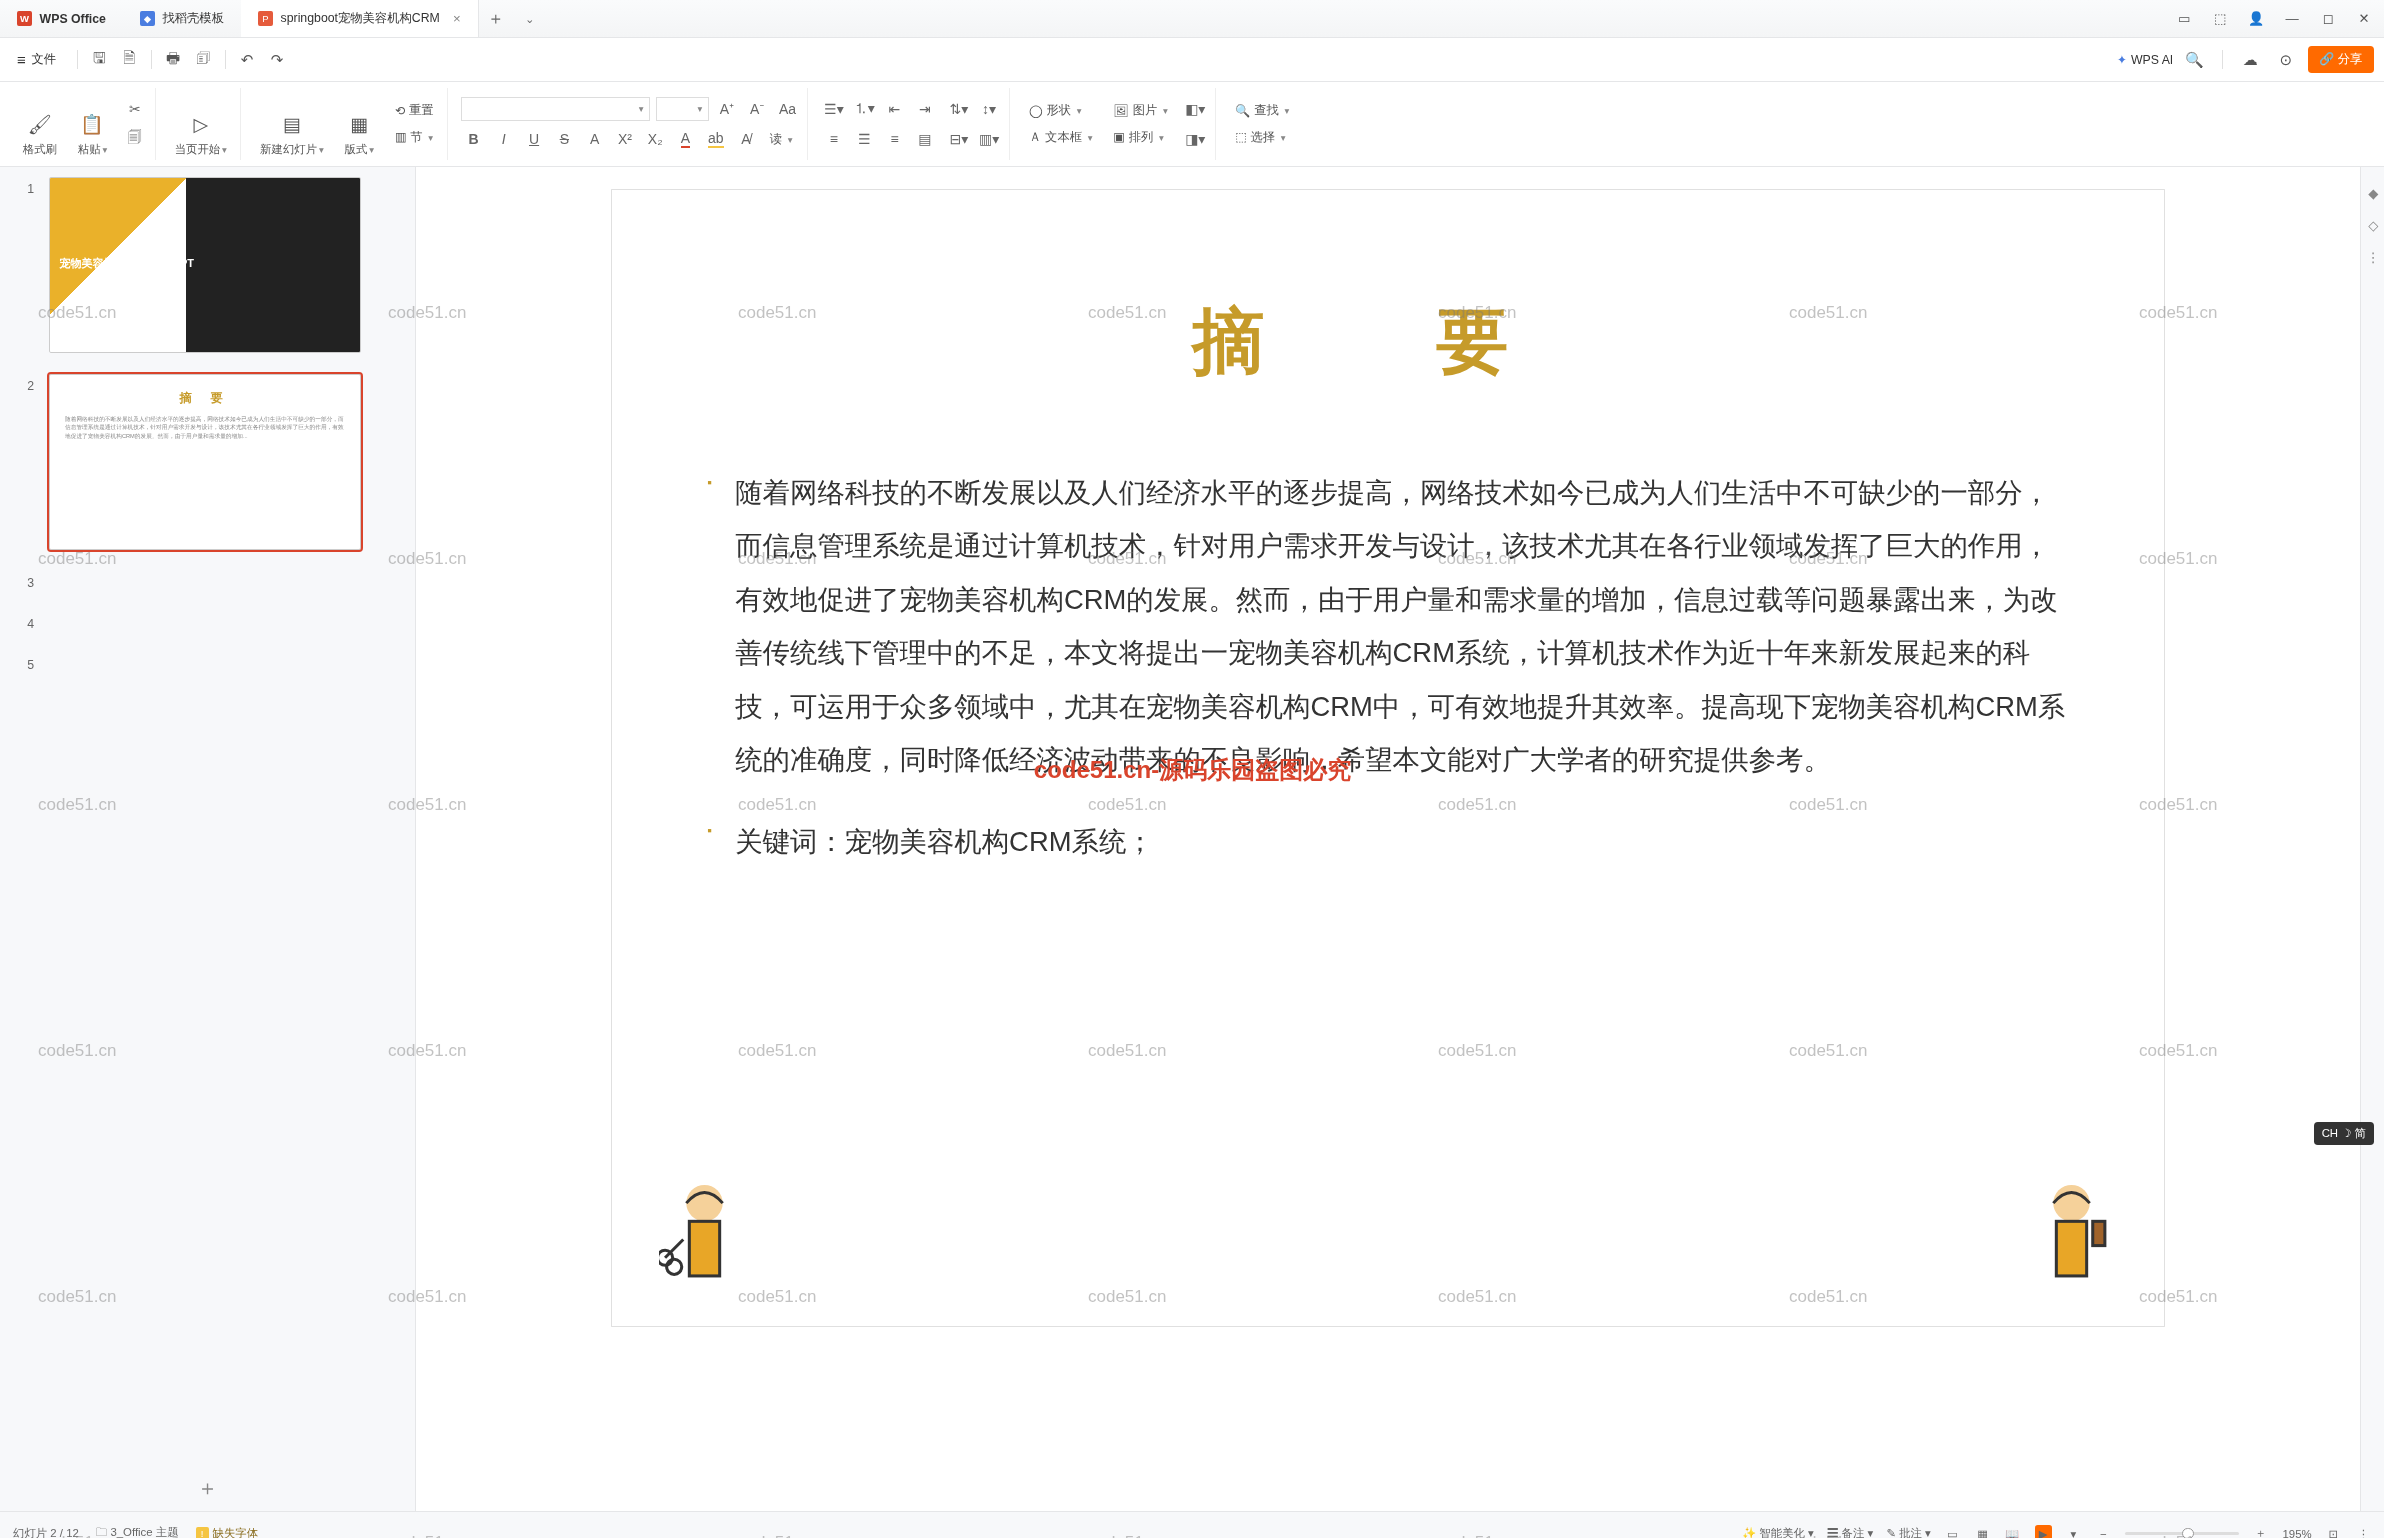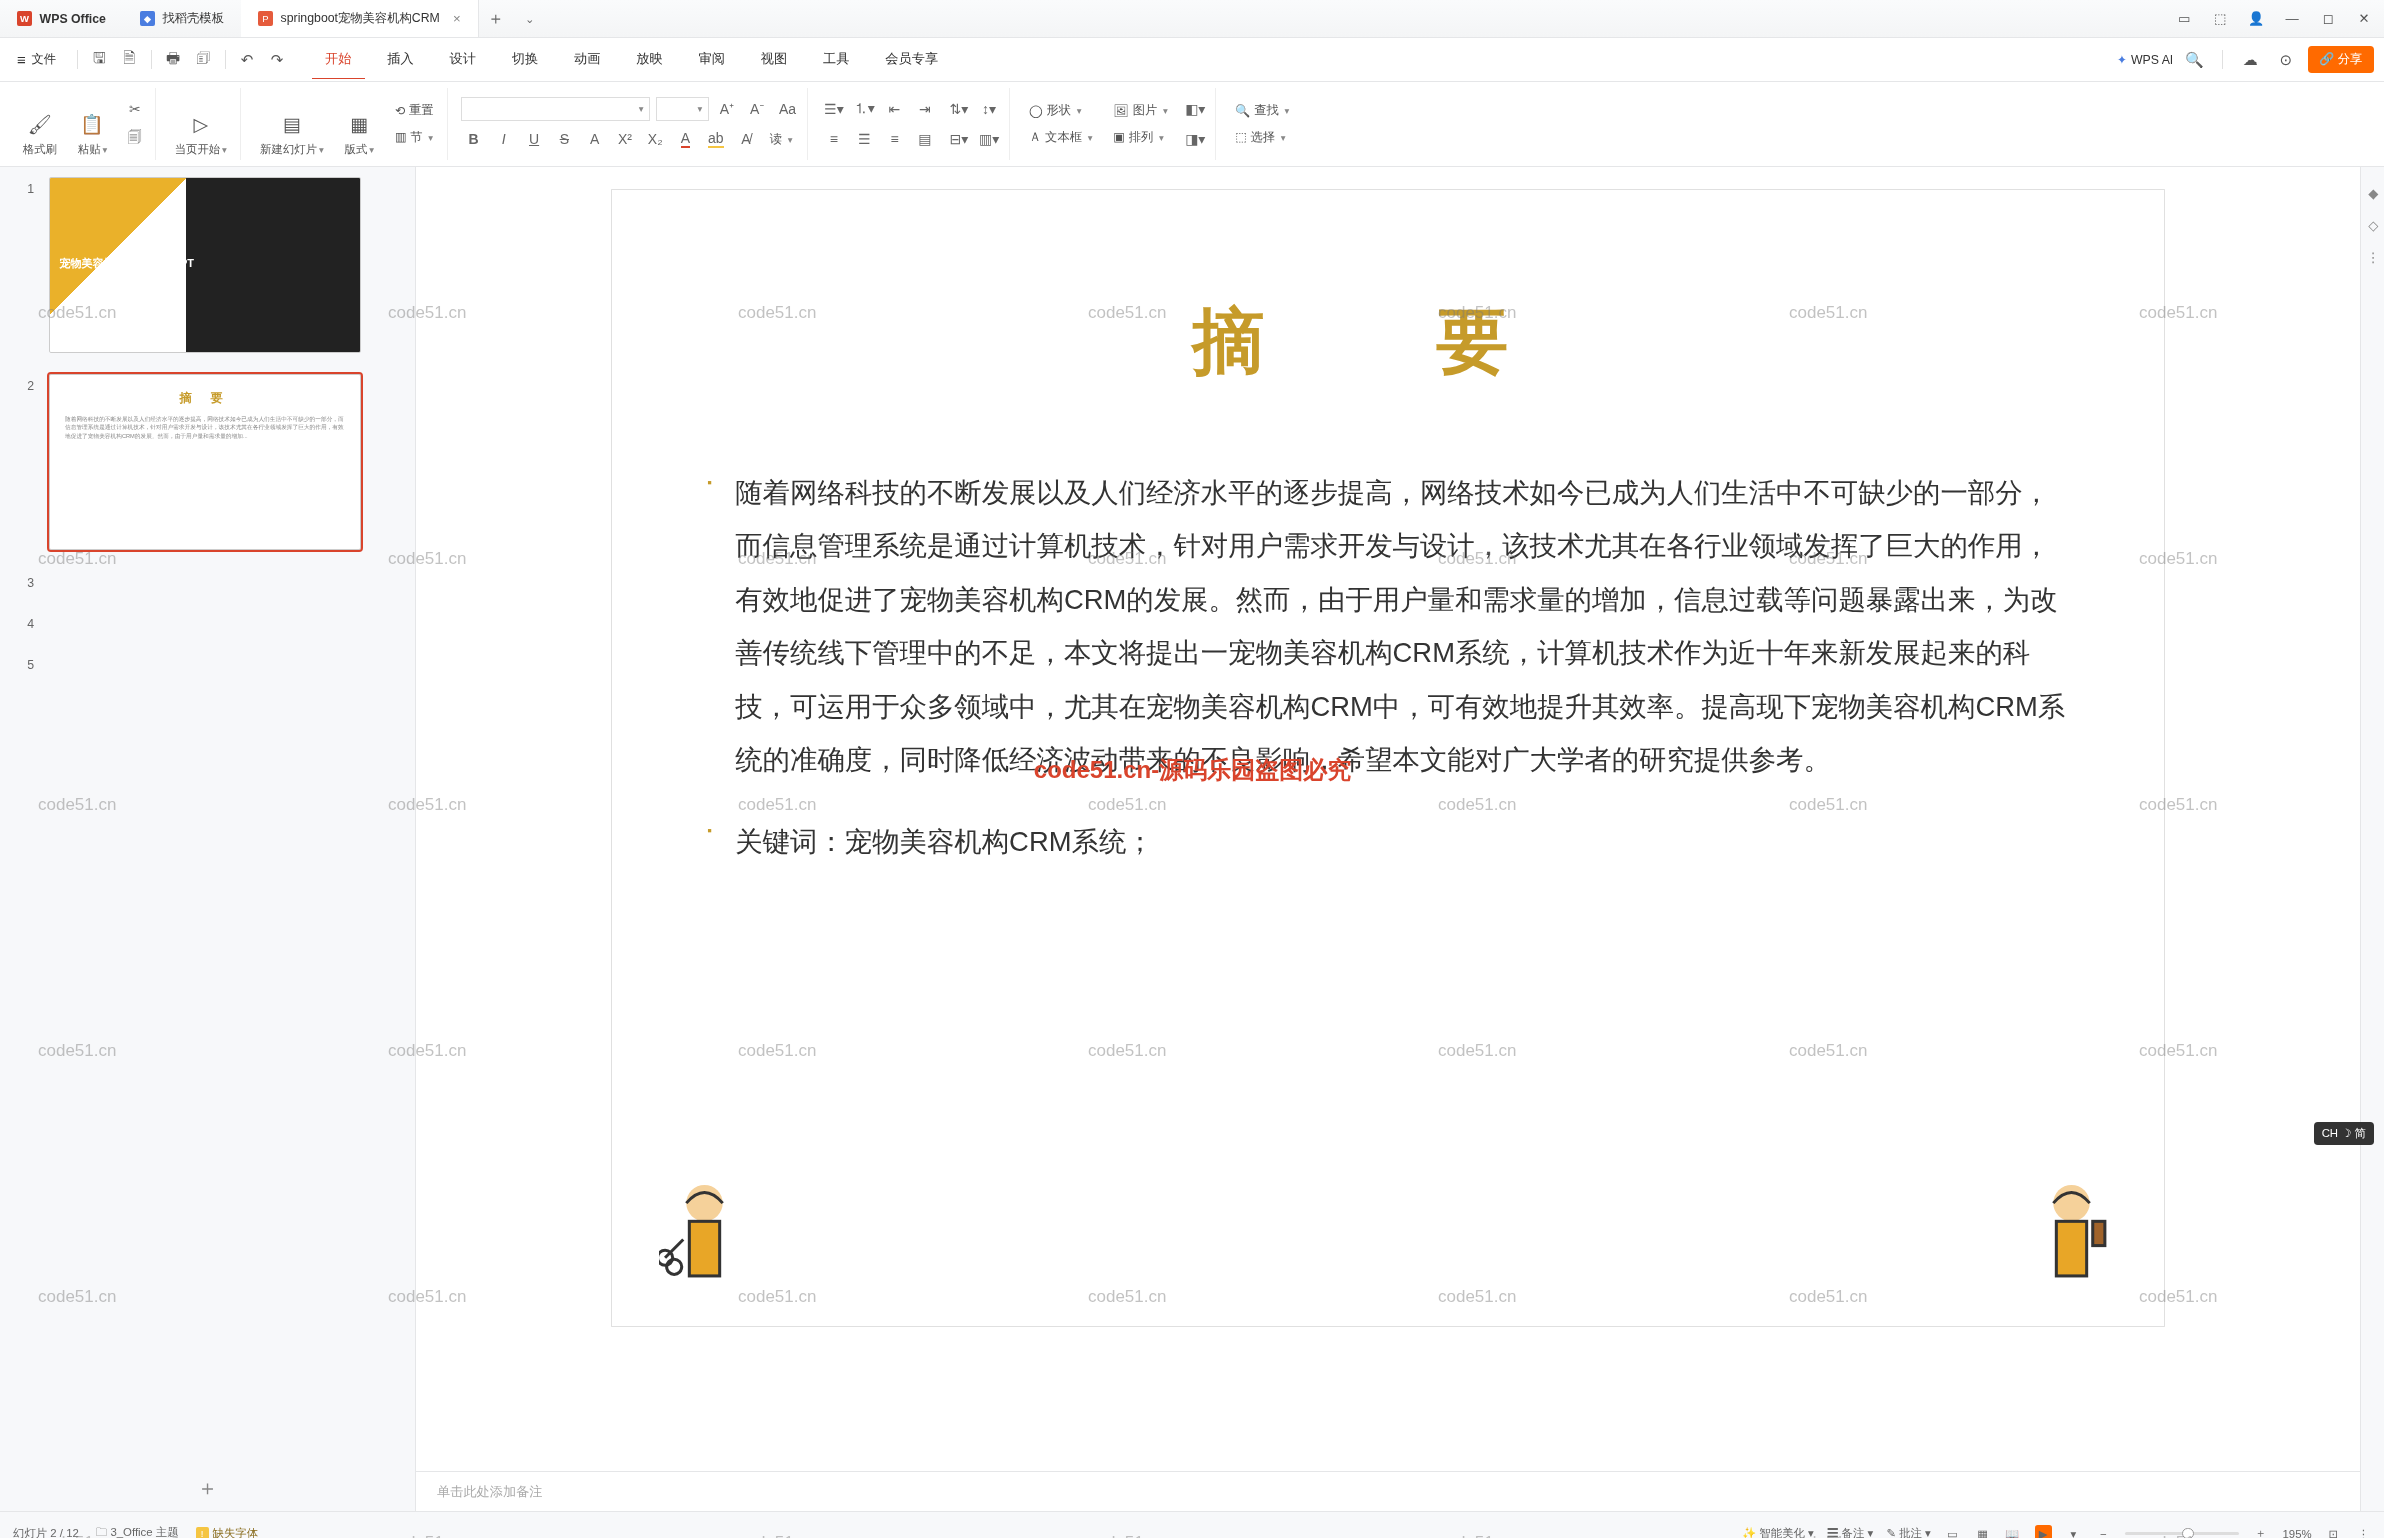--- a/index.html
+++ b/index.html
@@ -125,32 +125,20 @@
     </div>
   <span class="sep"></span>
   <span class="micon">🖫</span>
   <span class="micon">🗎</span>
   <span class="sep"></span>
   <span class="micon">🖶</span>
   <span class="micon">🗊</span>
   <span class="sep"></span>
   <span class="micon">↶</span>
   <span class="micon">↷</span>
-  <div class="mtabs">
-    <div class="mtab active">开始</div>
-    <div class="mtab">插入</div>
-    <div class="mtab">设计</div>
-    <div class="mtab">切换</div>
-    <div class="mtab">动画</div>
-    <div class="mtab">放映</div>
-    <div class="mtab">审阅</div>
-    <div class="mtab">视图</div>
-    <div class="mtab">工具</div>
-    <div class="mtab">会员专享</div>
-  </div>
   <div class="right">
     <div class="ai">
         <span style="color:#4a7de0">✦</span>
         <span>WPS AI</span>
       </div>
     <span class="micon">🔍</span>
     <span class="sep"></span>
     <span class="micon">☁</span>
     <span class="micon">⊙</span>
     <div class="share">🔗 <span>分享</span></div>
@@ -362,23 +350,20 @@
         <div class="deco r judge">
           <svg viewBox="0 0 60 80">
               <circle cx="30" cy="18" r="12" fill="#f5d19a"></circle>
               <path d="M18 18 Q30 4 42 18" stroke="#333" fill="none" stroke-width="2"></path>
               <rect x="20" y="30" width="20" height="36" fill="#e8a627" stroke="#333" stroke-width="2"></rect>
               <rect x="44" y="30" width="8" height="16" fill="#a0632a" stroke="#333" stroke-width="2"></rect>
             </svg>
         </div>
       </div>
     </div>
-    <div class="notes">
-        <span>单击此处添加备注</span>
-      </div>
   </div>
 
   <div class="rside">
     <span>◆</span>
     <span>◇</span>
     <span>⋮</span>
   </div>
 </div>
 
 <div class="statusbar">

